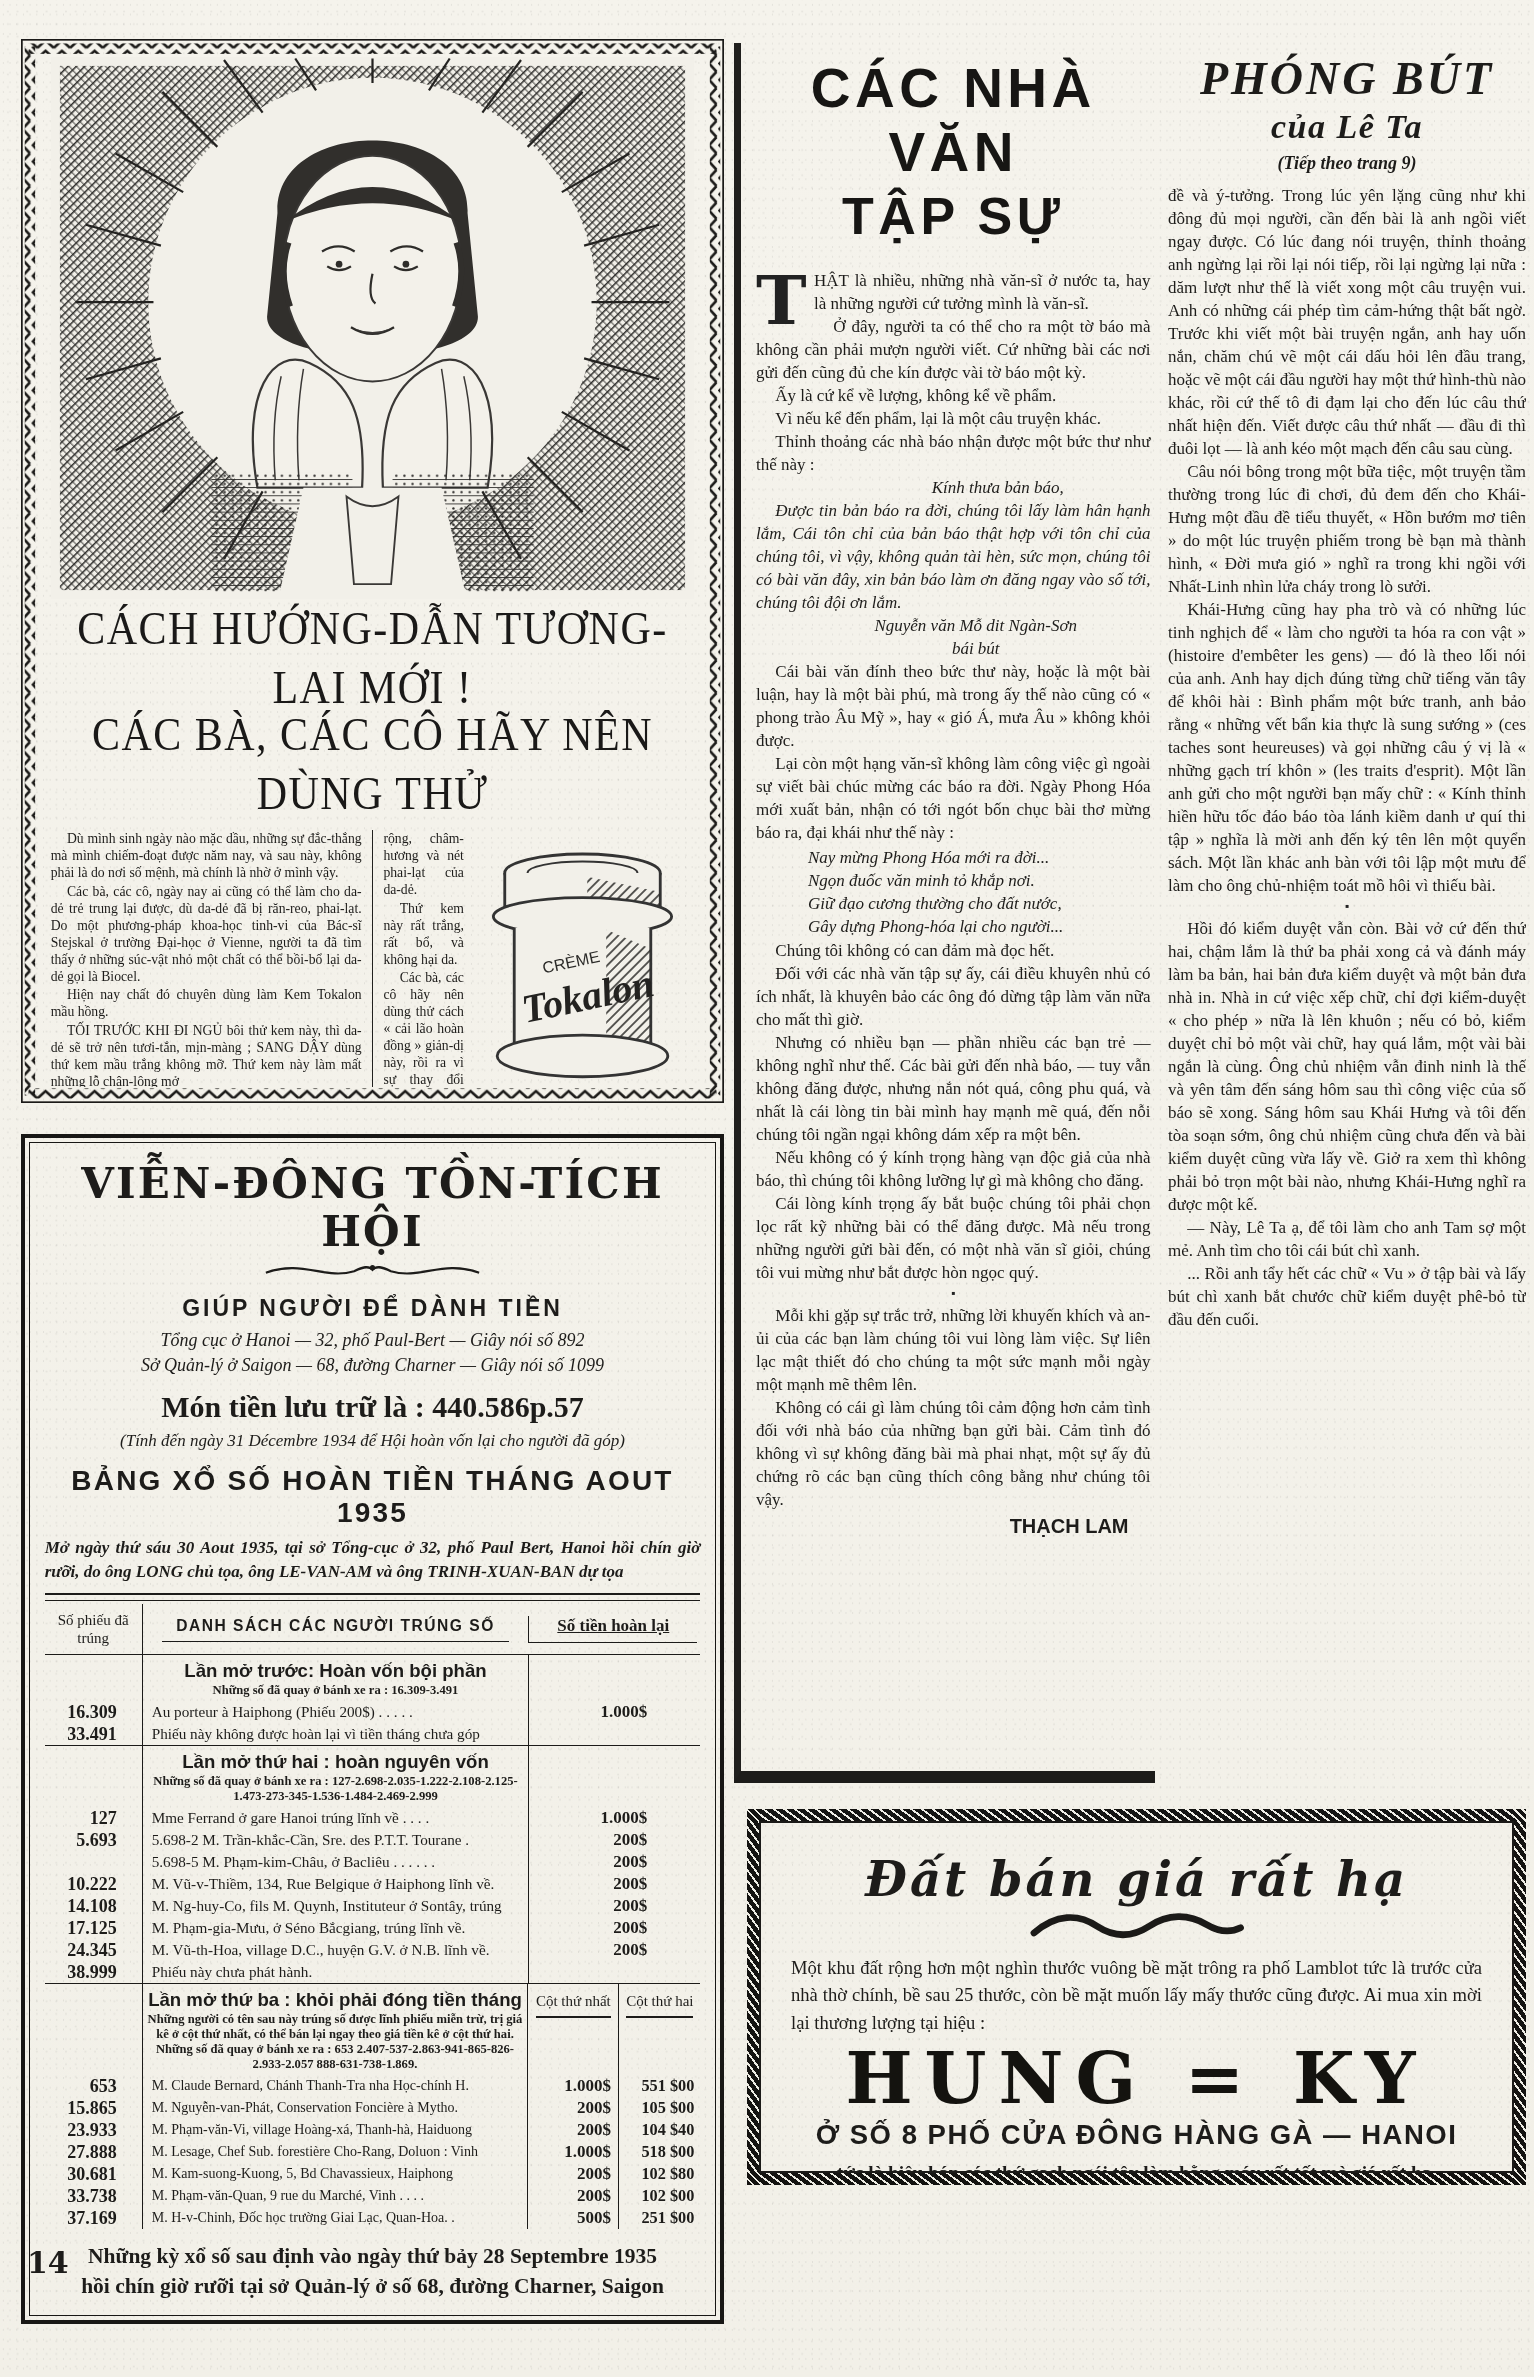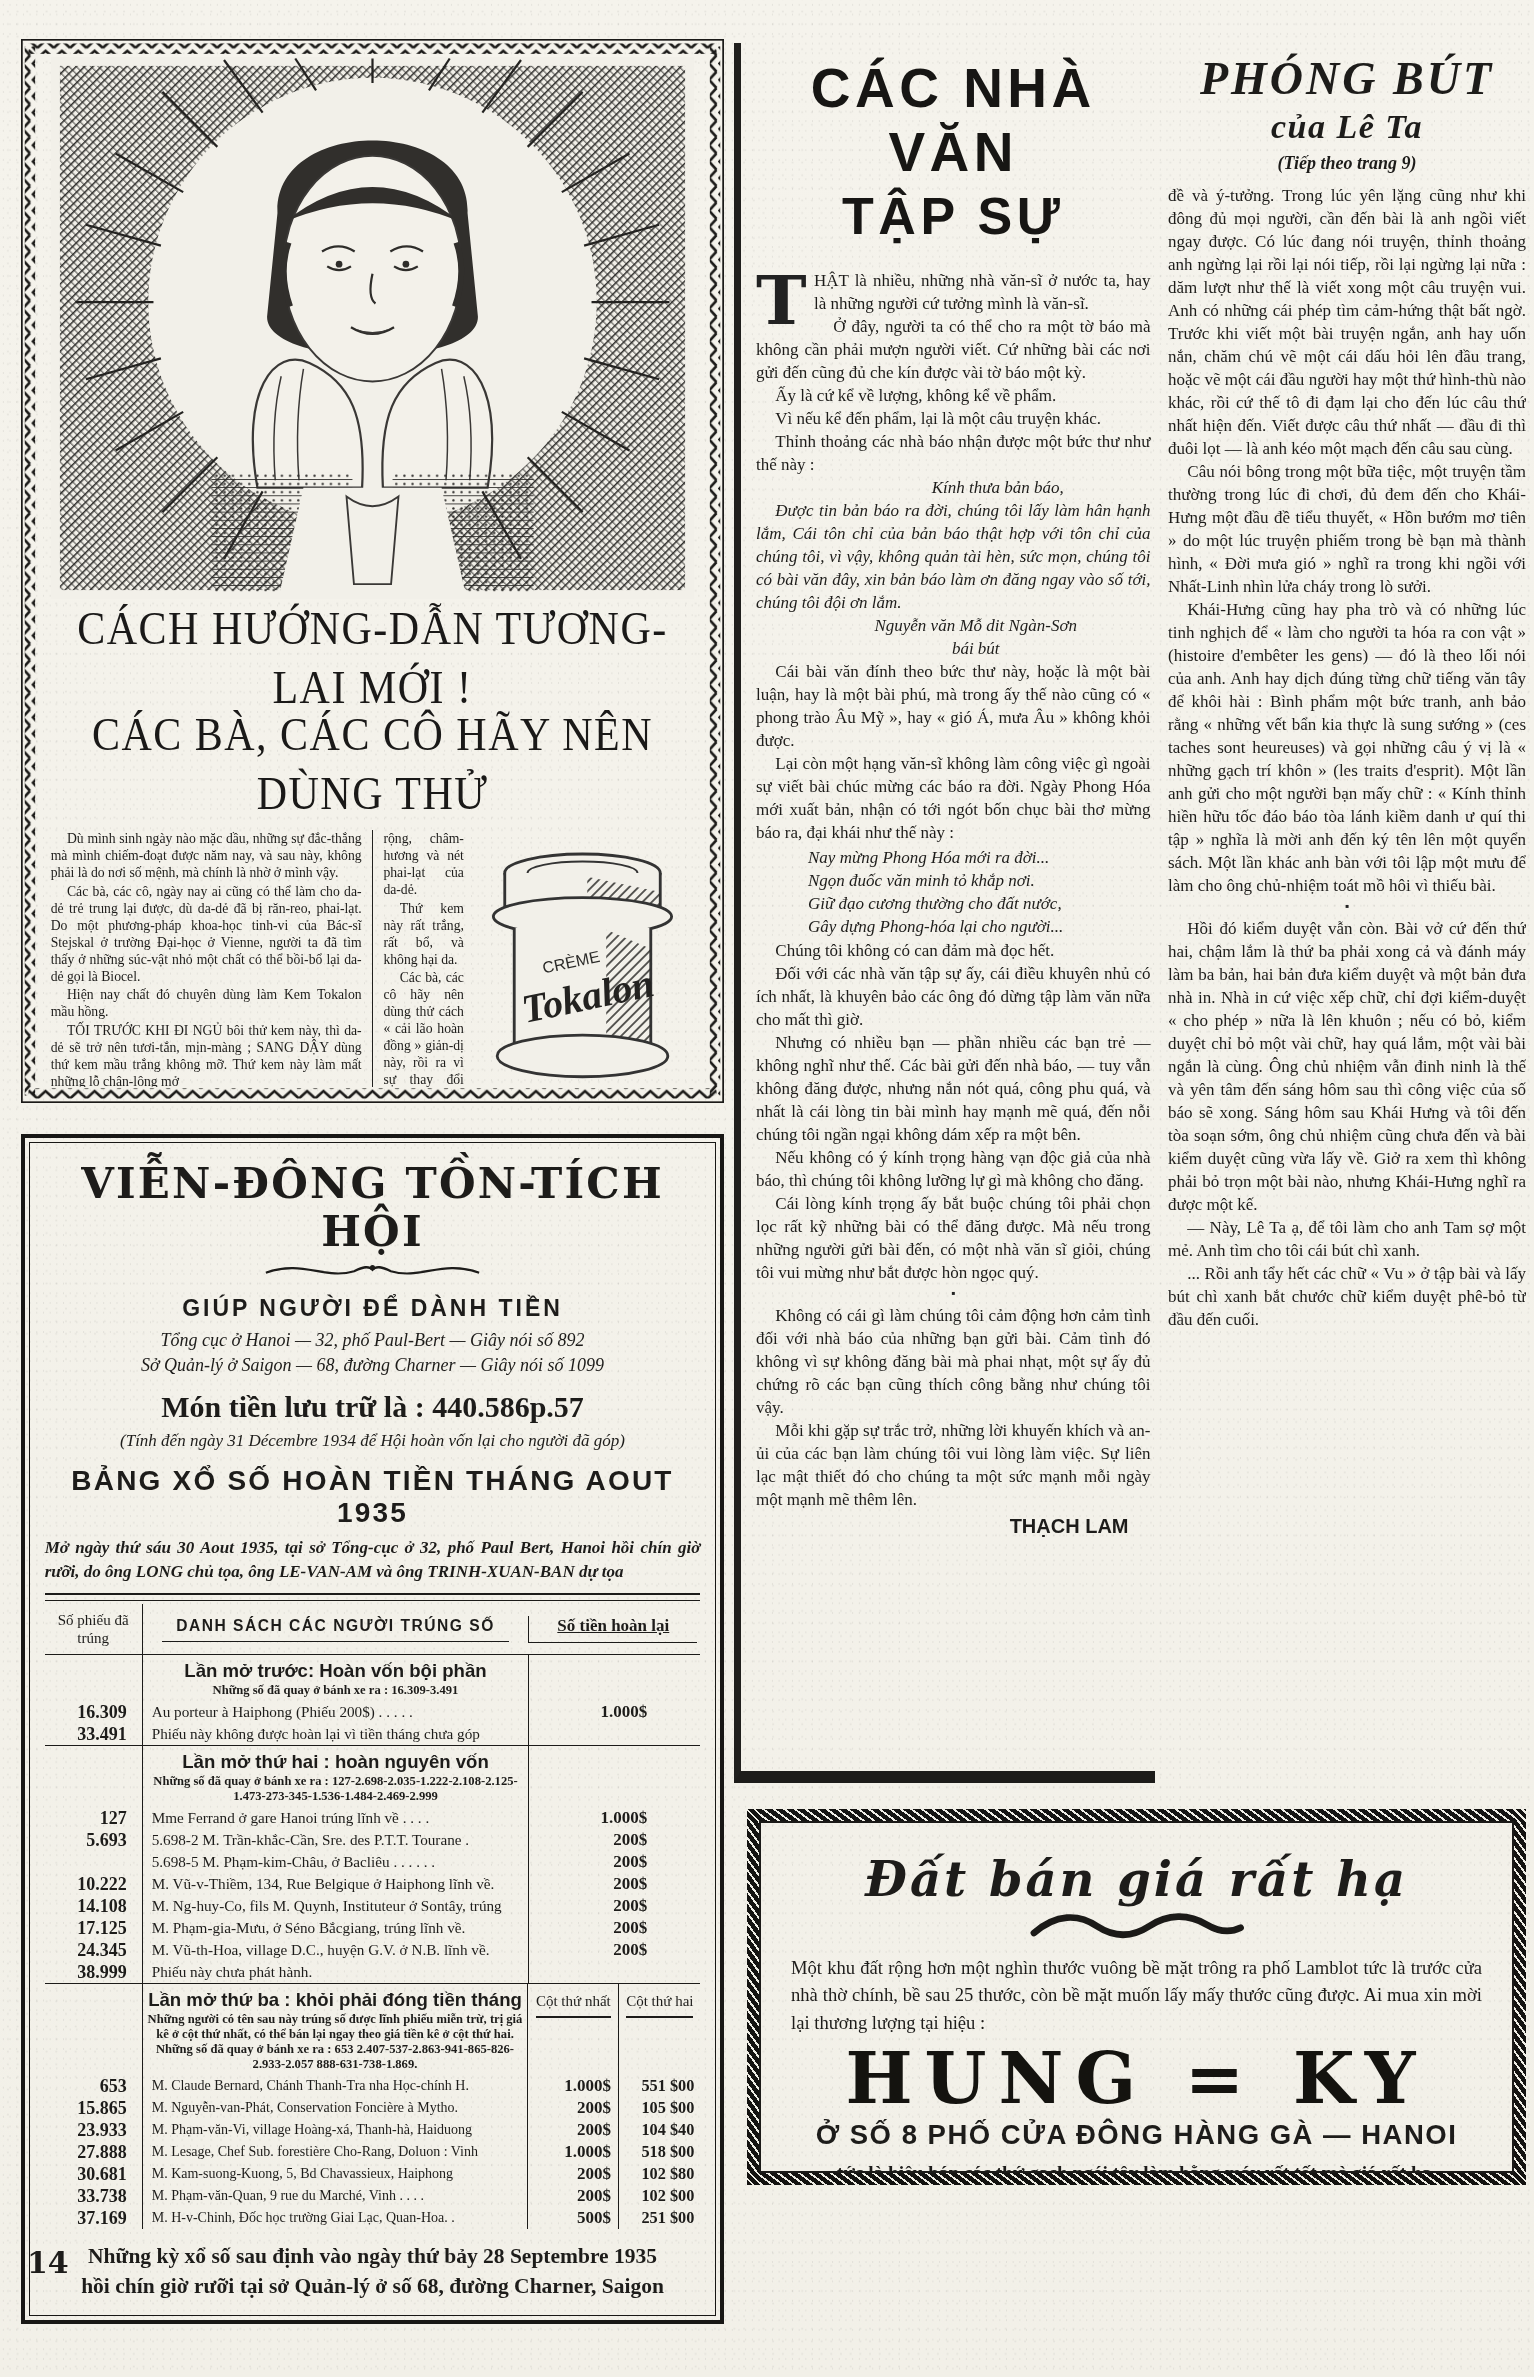--- a/index.html
+++ b/index.html
@@ -76,21 +76,21 @@
     border-bottom:1.5px solid #1c1b19;margin:0 19.3px;padding-bottom:6px;}
   .lt-h3{font-weight:bold;font-size:17px;text-align:center;align-self:center;border-left:1.5px solid #1c1b19;border-bottom:1.5px solid #1c1b19;padding-bottom:6px;margin-right:3px;text-decoration:underline;}
 
   .lt-secthead{display:grid;grid-template-columns:98px 1fr 172px;border-top:1.5px solid #1c1b19;}
   .lt-secthead .c1{border-right:1.5px solid #1c1b19;}
   .lt-secthead .c3{border-left:1.5px solid #1c1b19;}
   .lt-sect-title{font-family:"Liberation Sans",sans-serif;font-weight:bold;font-size:18.6px;text-align:center;padding-top:4.5px;}
   .lt-sect-sub{font-size:12.6px;line-height:15px;text-align:center;font-weight:bold;padding:1.5px 4.5px 3px 4.5px;}
 
   .lt-row{display:grid;grid-template-columns:98px 1fr 172px;}
-  .lt-num{font-weight:bold;font-size:18px;line-height:22px;text-align:right;padding-right:15px;border-right:1.5px solid #1c1b19;}
+  .lt-num{font-weight:bold;font-size:18px;line-height:22px;text-align:right;padding-right:25px;border-right:1.5px solid #1c1b19;}
   .lt-desc{font-size:15.2px;line-height:22px;padding-left:9px;white-space:nowrap;overflow:hidden;}
   .lt-amt{font-weight:bold;font-size:17px;line-height:22px;text-align:right;padding-right:53px;border-left:1.5px solid #1c1b19;}
 
   .lt-sect3head{display:grid;grid-template-columns:98px 1fr 91px 82px;border-top:1.5px solid #1c1b19;}
   .lt-sect3head .c1{border-right:1.5px solid #1c1b19;}
   .lt-sect3head .ca,.lt-sect3head .cb{border-left:1.5px solid #1c1b19;text-align:center;font-size:15px;line-height:18px;padding-top:7.4px;}
   .lt-sect3head .ca span,.lt-sect3head .cb span{display:inline-block;border-bottom:2.2px solid #1c1b19;padding-bottom:6px;}
   .lt-row3{display:grid;grid-template-columns:98px 1fr 91px 82px;}
   .lt-row3 .lt-desc{font-size:14px;}
   .lt-row3 .lt-amt{padding-right:7.4px;}
@@ -269,22 +269,22 @@
         <div>Ngọn đuốc văn minh tỏ khắp nơi.</div>
         <div>Giữ đạo cương thường cho đất nước,</div>
         <div>Gây dựng Phong-hóa lại cho người...</div>
       </div>
       <p>Chúng tôi không có can đảm mà đọc hết.</p>
       <p>Đối với các nhà văn tập sự ấy, cái điều khuyên nhủ có ích nhất, là khuyên bảo các ông đó dừng tập làm văn nữa cho mất thì giờ.</p>
       <p>Nhưng có nhiều bạn — phần nhiều các bạn trẻ — không nghĩ như thế. Các bài gửi đến nhà báo, — tuy vẫn không đăng được, nhưng nắn nót quá, công phu quá, và nhất là cái lòng tin bài mình hay mạnh mẽ quá, đến nỗi chúng tôi ngần ngại không dám xếp ra một bên.</p>
       <p>Nếu không có ý kính trọng hàng vạn độc giả của nhà báo, thì chúng tôi không lưỡng lự gì mà không cho đăng.</p>
       <p>Cái lòng kính trọng ấy bắt buộc chúng tôi phải chọn lọc rất kỹ những bài có thể đăng được. Mà nếu trong những người gửi bài đến, có một nhà văn sĩ giỏi, chúng tôi vui mừng như bắt được hòn ngọc quý.</p>
       <div class="divider">▪</div>
+      <p>Mỗi khi gặp sự trắc trở, những lời khuyến khích và an-ủi của các bạn làm chúng tôi vui lòng làm việc. Sự liên lạc mật thiết đó cho chúng ta một sức mạnh mỗi ngày một mạnh mẽ thêm lên.</p>
       <p>Không có cái gì làm chúng tôi cảm động hơn cảm tình đối với nhà báo của những bạn gửi bài. Cảm tình đó không vì sự không đăng bài mà phai nhạt, một sự ấy đủ chứng rõ các bạn cũng thích công bằng như chúng tôi vậy.</p>
-      <p>Mỗi khi gặp sự trắc trở, những lời khuyến khích và an-ủi của các bạn làm chúng tôi vui lòng làm việc. Sự liên lạc mật thiết đó cho chúng ta một sức mạnh mỗi ngày một mạnh mẽ thêm lên.</p>
       <div class="signature">THẠCH LAM</div>
     </div>
   </div>
 
   <div class="abs right-article">
     <div class="pb-title">PHÓNG BÚT</div>
     <div class="pb-sub">của Lê Ta</div>
     <div class="pb-cont">(Tiếp theo trang 9)</div>
     <div class="art jus" style="margin-top:6px;">
       <p class="noind">đề và ý-tưởng. Trong lúc yên lặng cũng như khi đông đủ mọi người, cần đến bài là anh ngồi viết ngay được. Có lúc đang nói truyện, thỉnh thoảng anh ngừng lại rồi lại nói tiếp, rồi lại ngừng lại nữa : dăm lượt như thế là viết xong một câu truyện vui. Anh có những cái phép tìm cảm-hứng thật bất ngờ. Trước khi viết một bài truyện ngắn, anh hay uốn nắn, chăm chú vẽ một cái dấu hỏi lên đầu trang, hoặc vẽ một cái đầu người hay một thứ hình-thù nào khác, rồi cứ thế tô đi đạm lại cho đến lúc câu thứ nhất hiện đến. Viết được câu thứ nhất — đầu đi thì đuôi lọt — là anh kéo một mạch đến câu sau cùng.</p>

